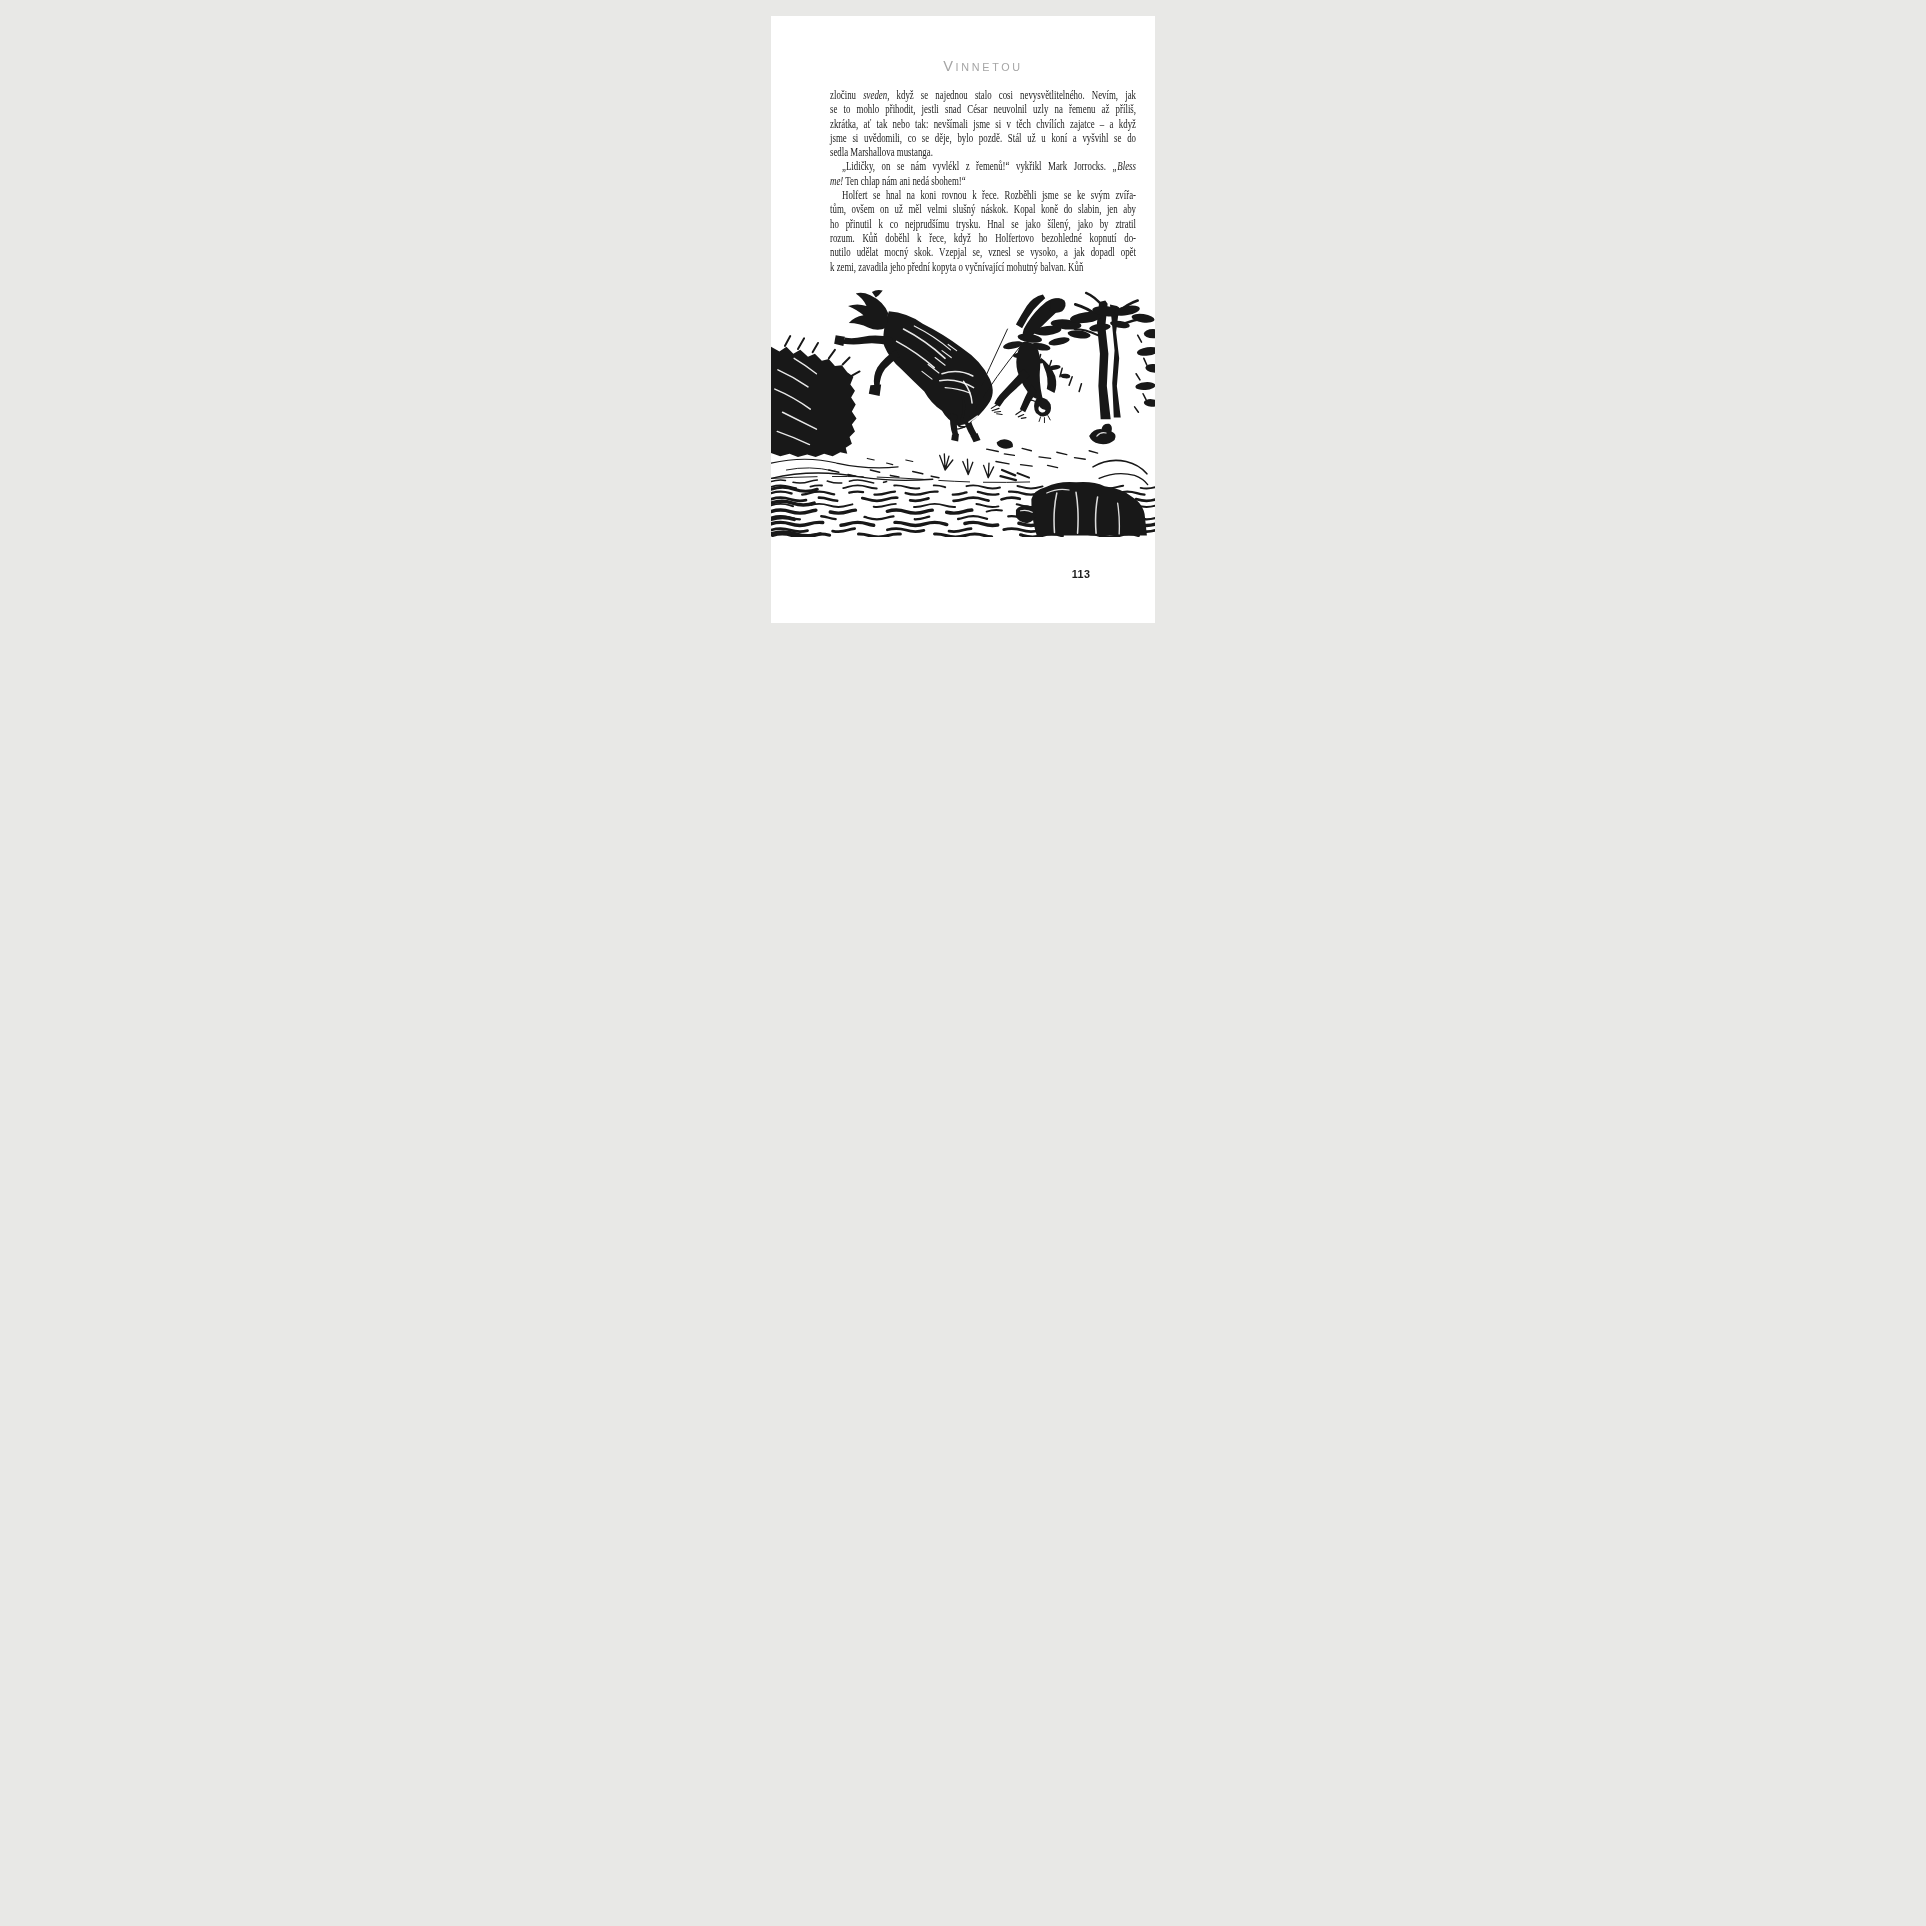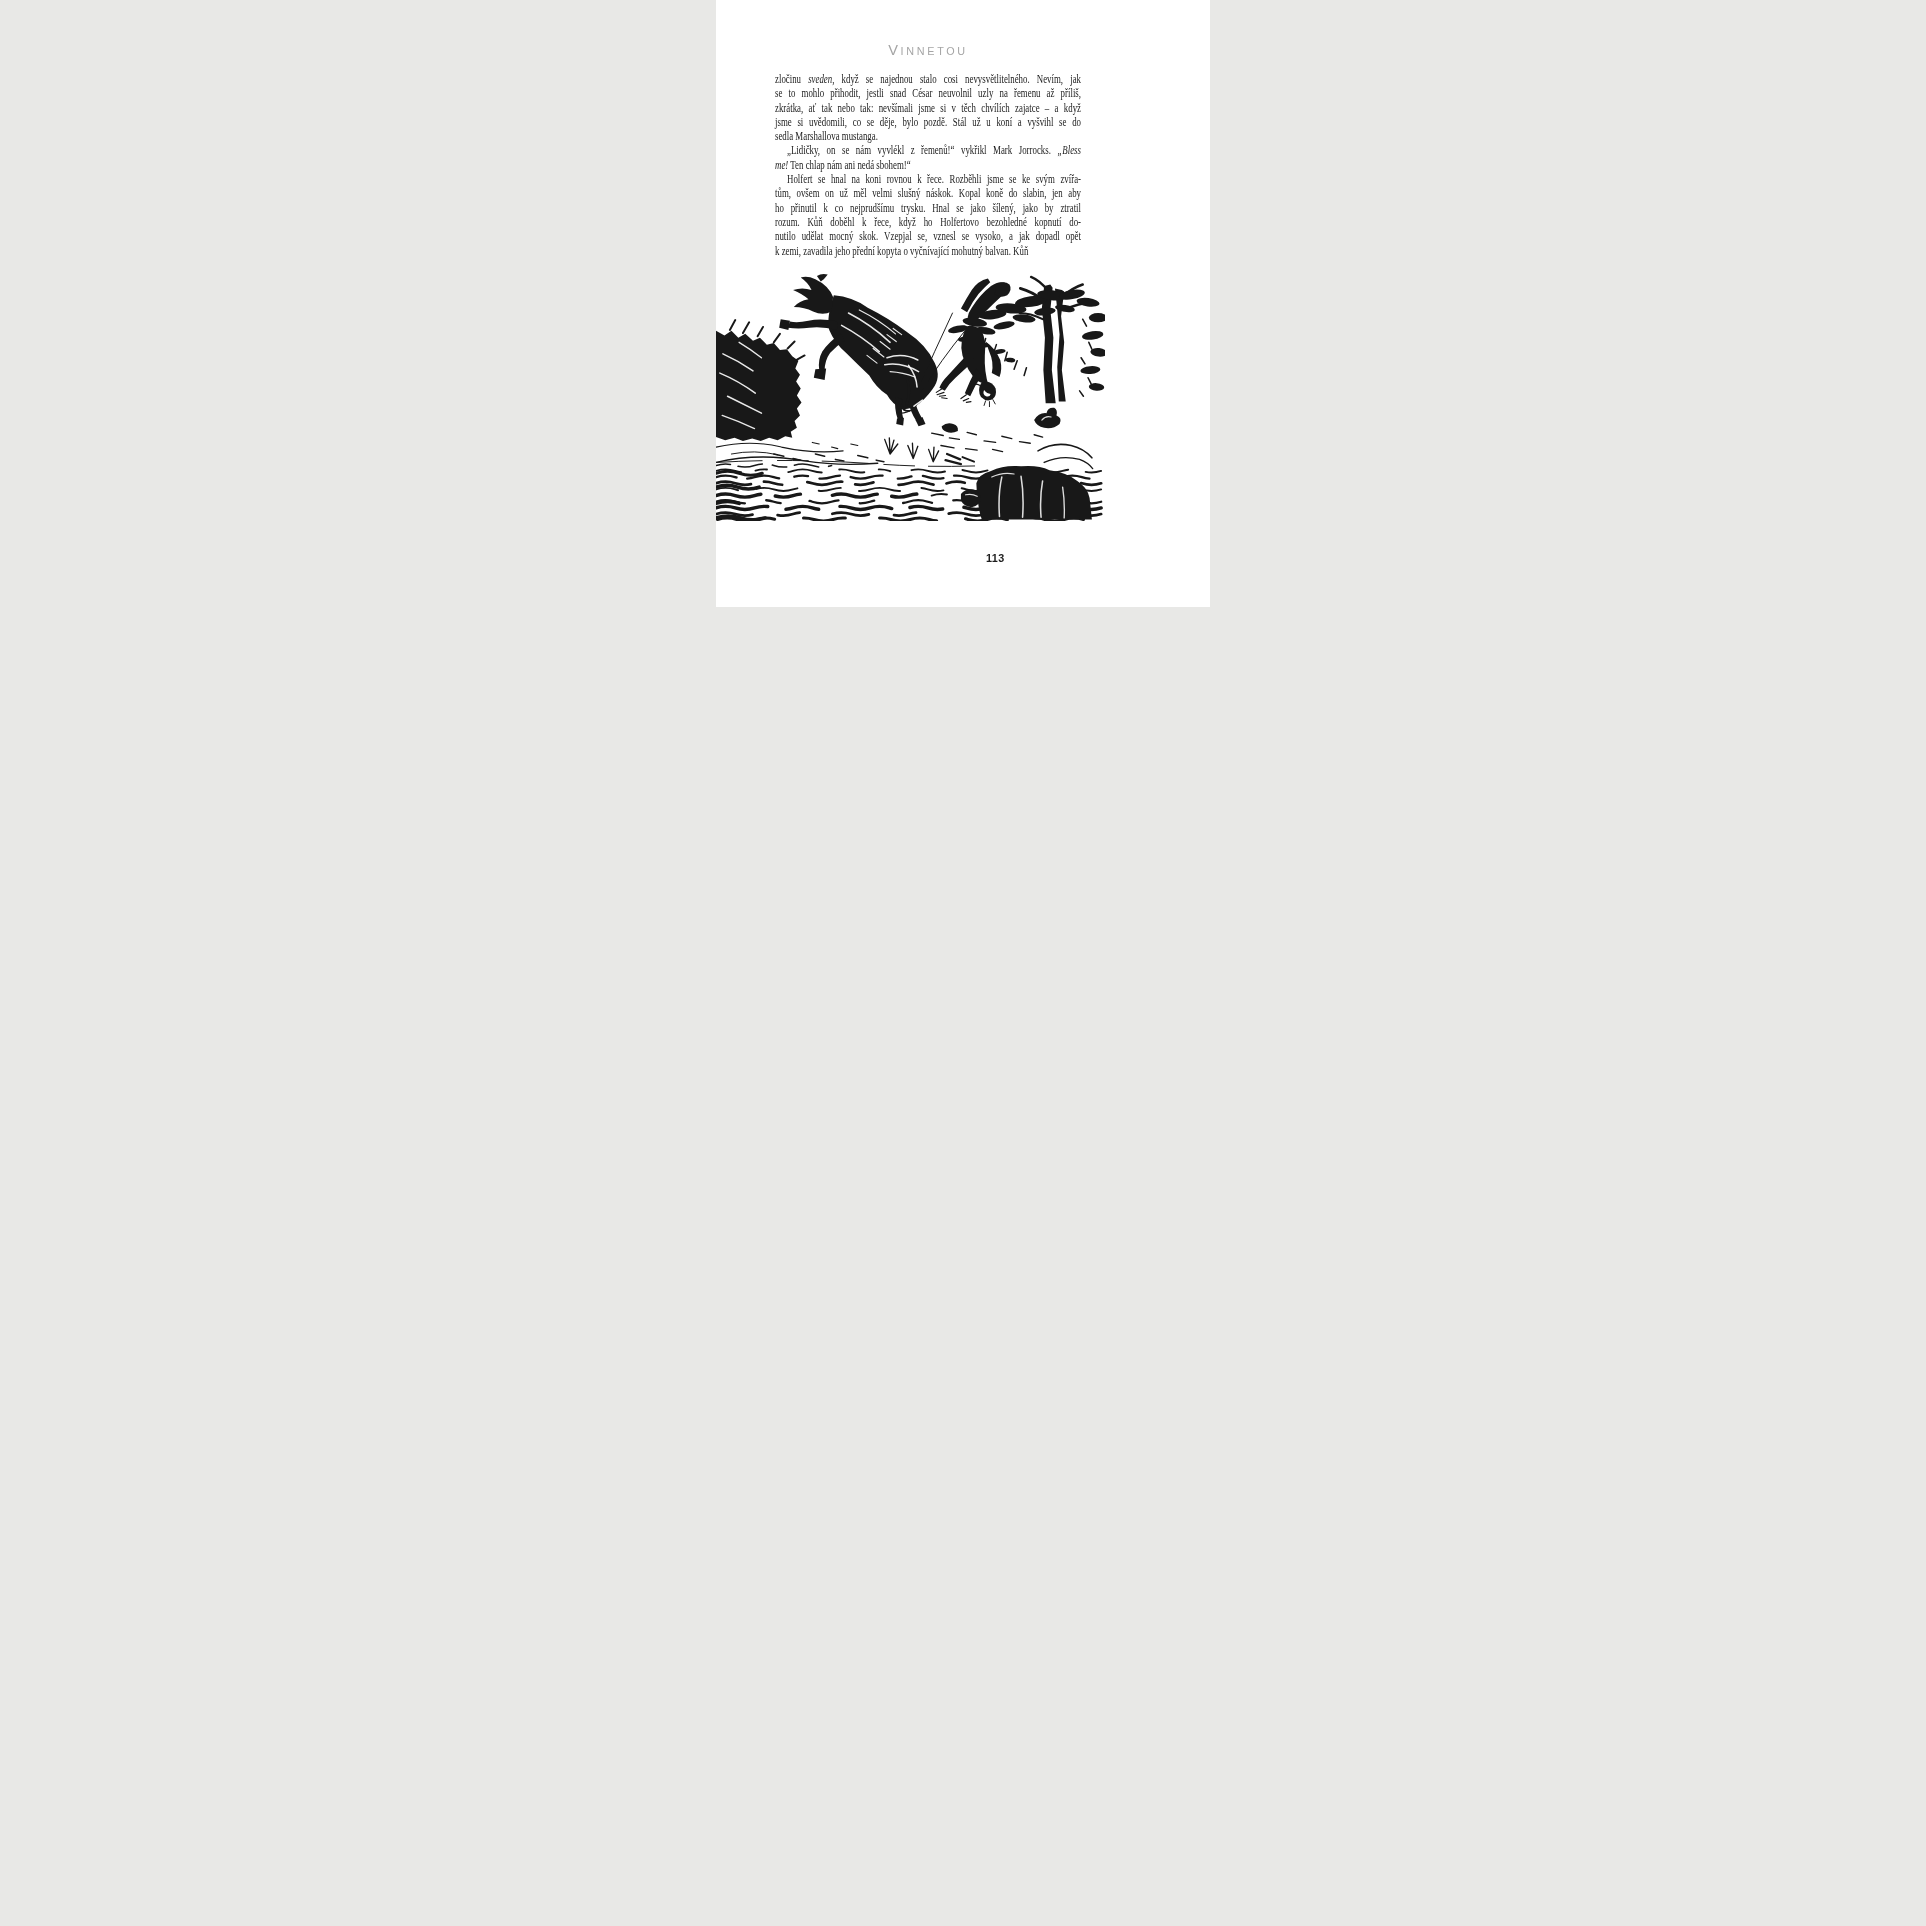--- a/index.html
+++ b/index.html
@@ -1,19 +1,19 @@
 <!DOCTYPE html>
 <html style="font-size:6.2px"><head>
 <meta charset="utf-8">
 <style>
   html,body { margin:0; padding:0; background:#e8e8e6; }
   .page {
     position:relative;
-    width:494px; height:607px;
-    margin:0 auto;
+    width:384px; height:607px;
+    margin:16px auto;
     background:#ffffff;
     font-family:"Liberation Serif", serif;
     color:#181818;
     overflow:hidden;
     text-decoration:underline;
   }
   .running-head {
     position:absolute; left:59px; top:43px; width:306px;
     text-align:center;
     font-family:"Liberation Sans", sans-serif;
@@ -40,21 +40,21 @@
   .text-block .line.indent { padding-left:17.7px; }
   .text-block .line.last { text-align-last:left; }
   .text-block .it { font-style:italic; }
   .illustration-wrap {
     position:absolute; left:0; top:273px;
     width:389px; height:248px;
   }
   .illustration-wrap svg { display:block; width:100%; height:100%; }
   .folio {
     position:absolute; left:270px; top:552px; width:80px;
-    text-align:left;
+    text-align:center;
     font-family:"Liberation Sans", sans-serif;
     font-weight:bold;
     font-size:10.8px; letter-spacing:0.4px;
     color:#1d1d1d;
   }
 </style>
 </head>
 <body>
 
 <div class="page">

